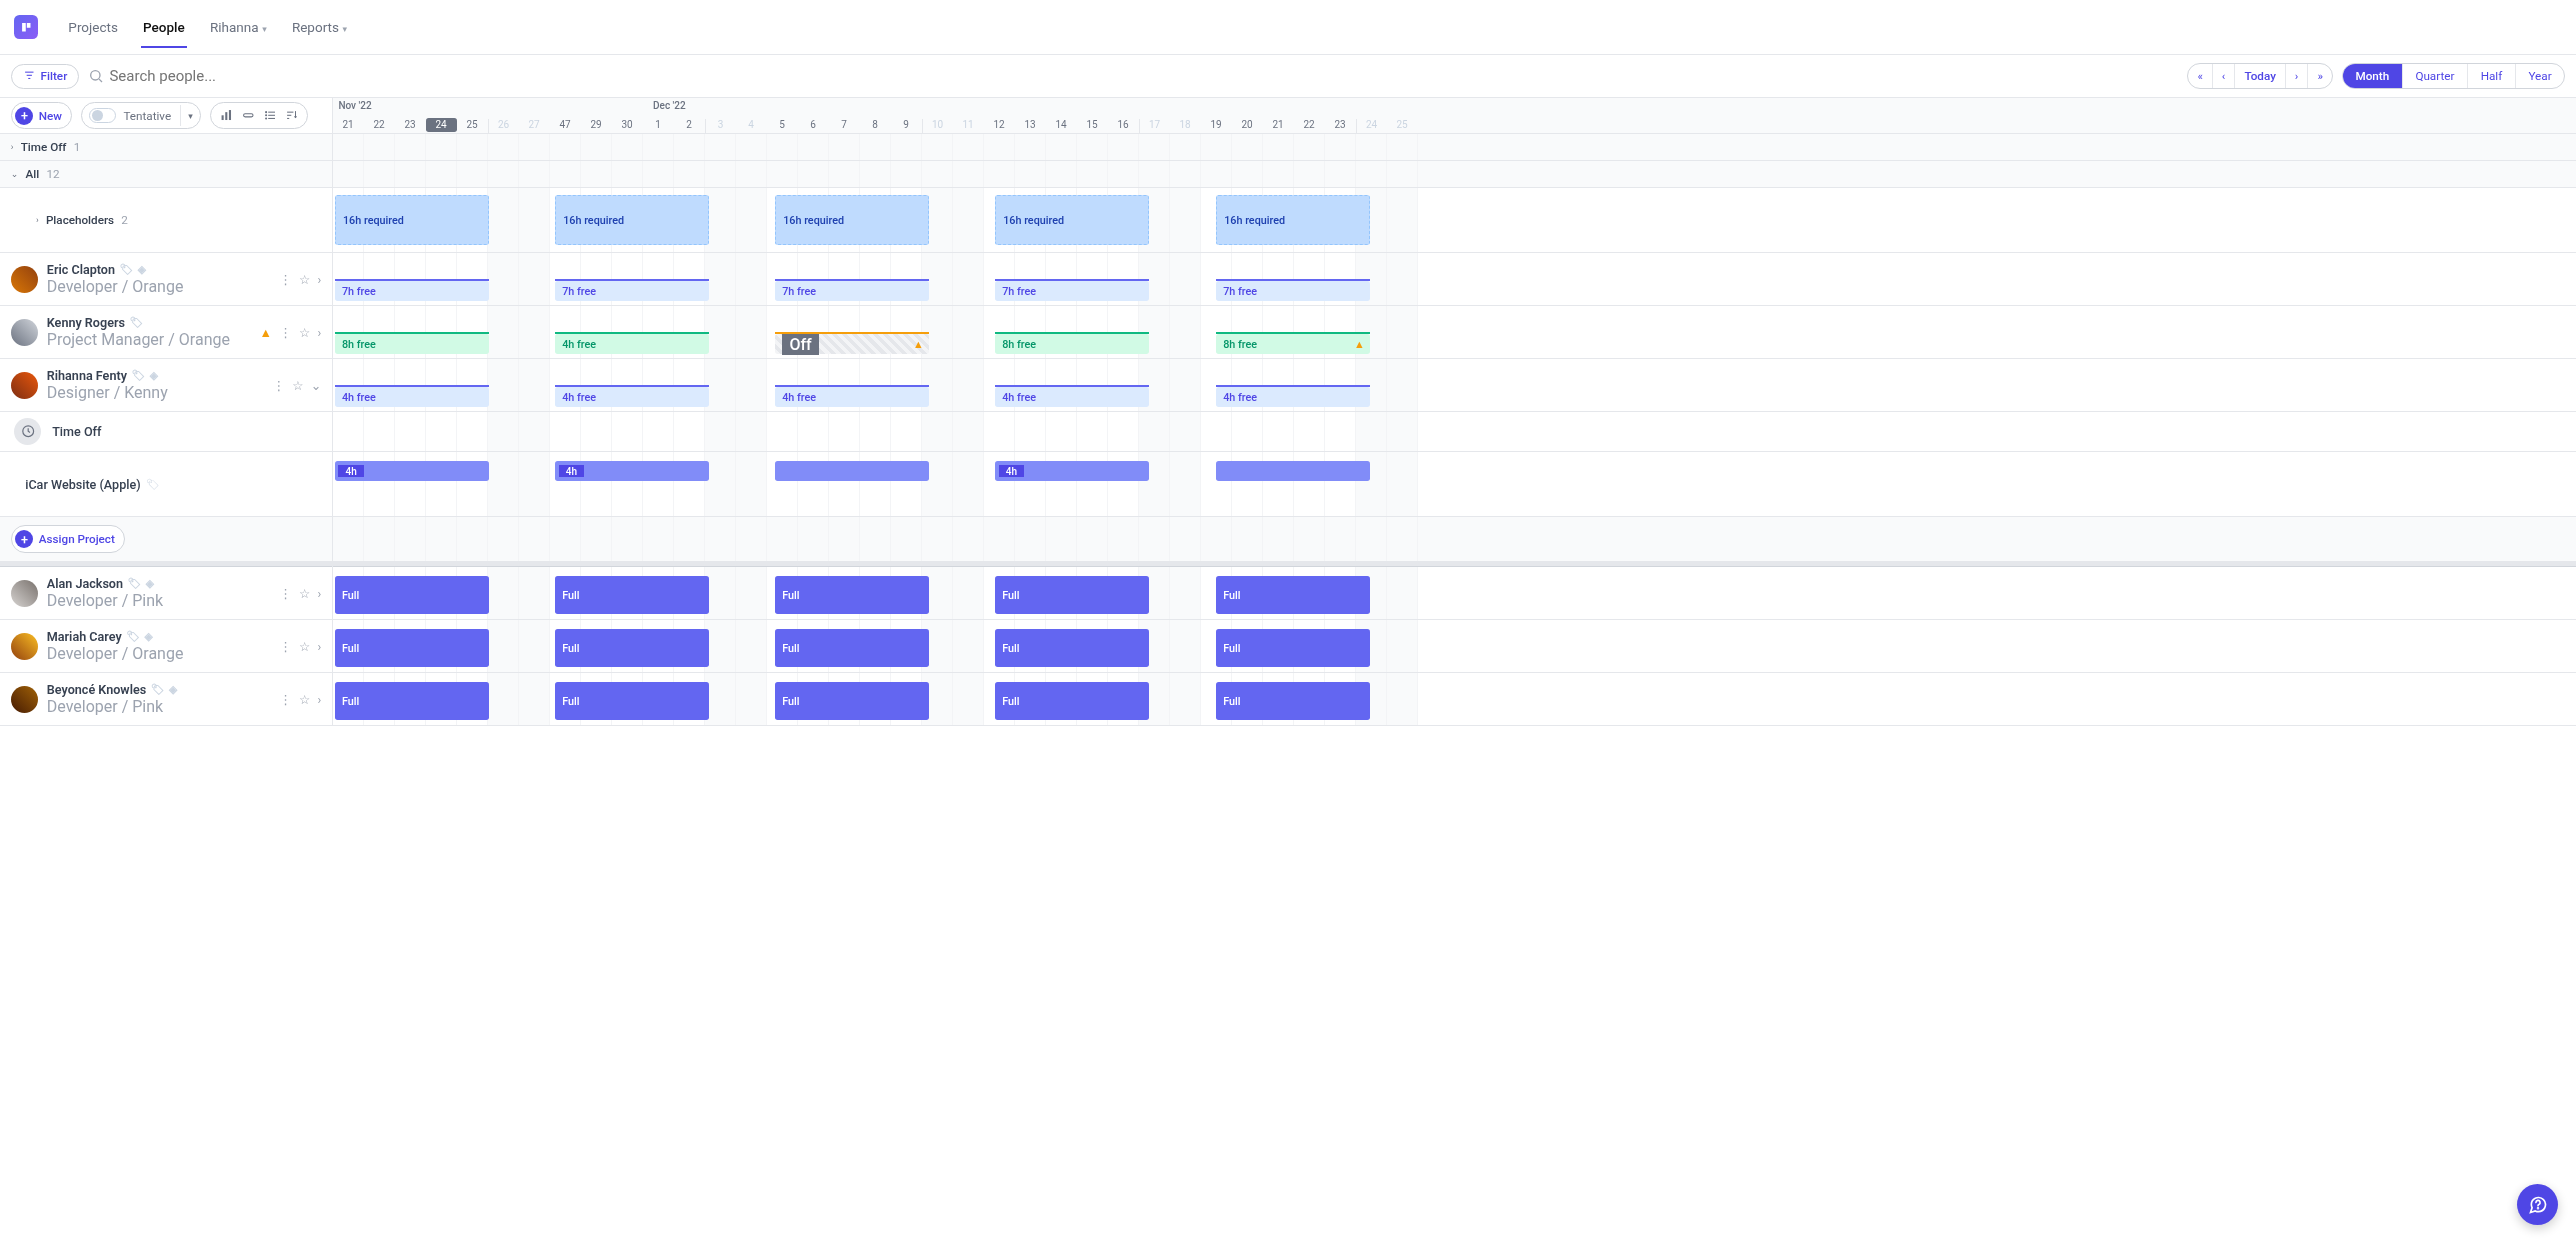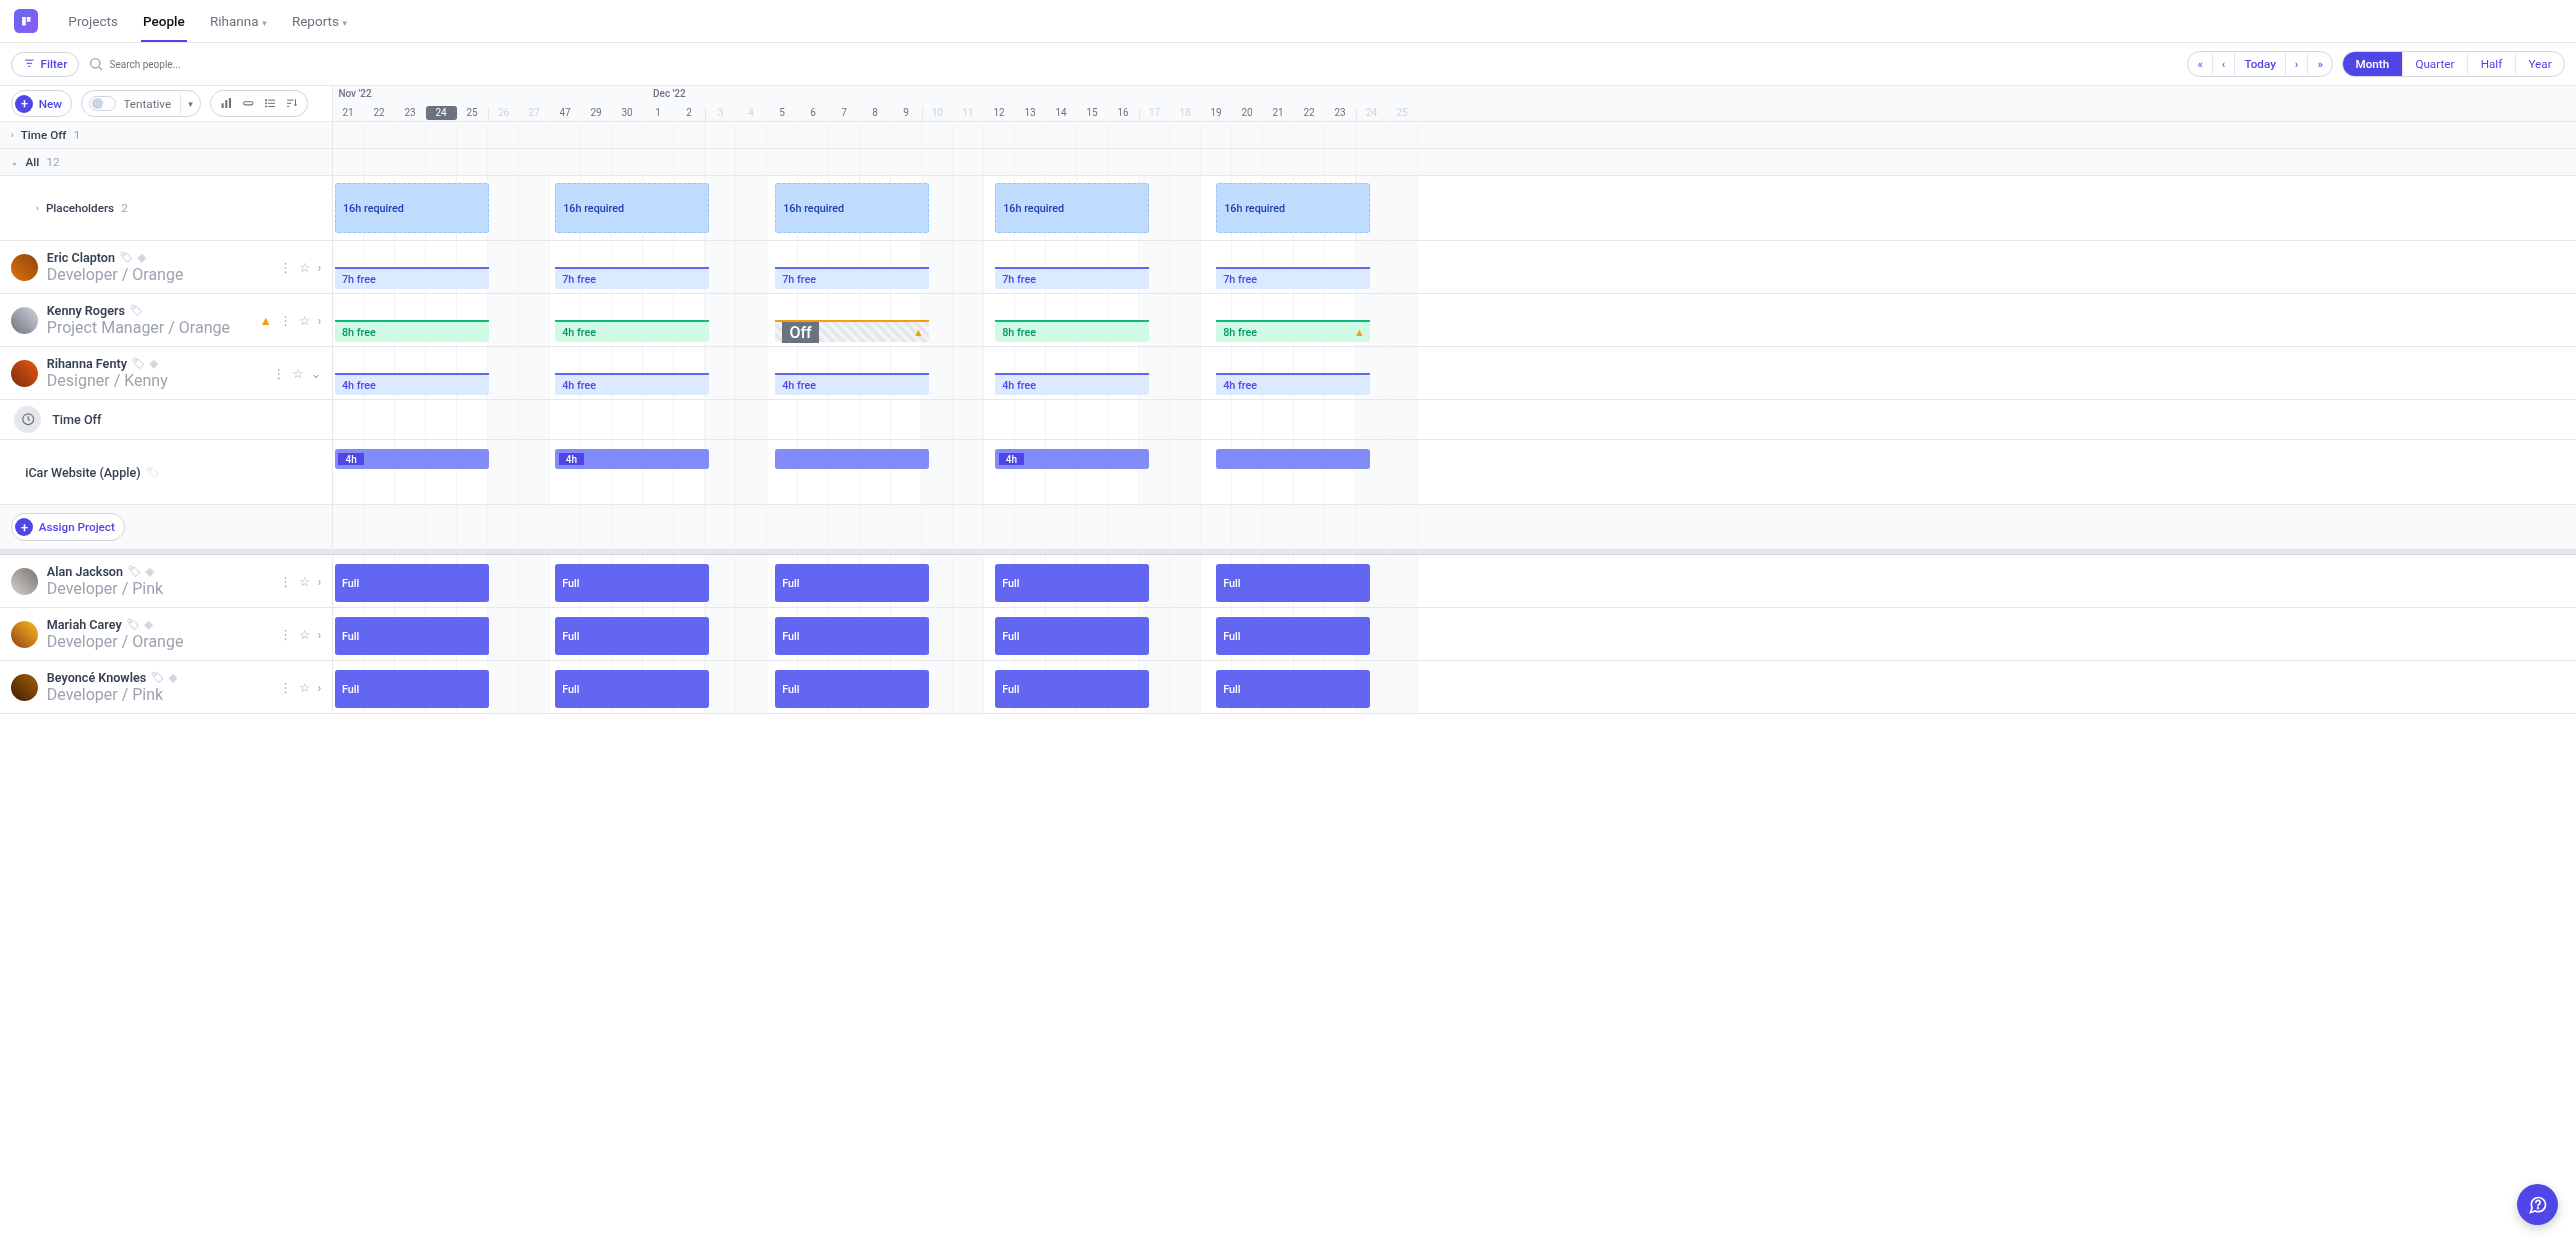--- a/index.html
+++ b/index.html
@@ -1,30 +1,30 @@
 <!DOCTYPE html>
 <html style="font-size:14.4px"><head>
 <meta charset="utf-8">
 <style>
 *{box-sizing:border-box;margin:0;padding:0;font-family:-apple-system,BlinkMacSystemFont,"Segoe UI",Roboto,sans-serif}
 body{background:#fff;color:#1a1a1a;font-size:12.6px;overflow-x:hidden}
-.topbar{display:flex;align-items:center;height:43px;border-bottom:0.9px solid #e5e7eb;padding:0 14.4px;gap:7.2px}
+.topbar{display:flex;align-items:center;height:55px;border-bottom:0.9px solid #e5e7eb;padding:0 14.4px;gap:7.2px}
 .logo{width:23.4px;height:23.4px;background:linear-gradient(135deg,#6366f1,#8b5cf6);border-radius:5.4px;display:flex;align-items:center;justify-content:center;color:#fff;font-weight:700;margin-right:10.8px}
 .logo svg{width:12.6px;height:12.6px}
 .nav{display:flex;gap:0}
 .nav-item{padding:12.6px 12.6px;color:#6b7280;cursor:pointer;font-size:13.5px;position:relative}
 .nav-item.active{color:#111;font-weight:500}
 .nav-item.active::after{content:"";position:absolute;bottom:0;left:10.8px;right:10.8px;height:1.8px;background:#4f46e5}
 .nav-item .chev{margin-left:3.6px;font-size:9px;color:#9ca3af}
 .toolbar{display:flex;align-items:center;height:43px;border-bottom:0.9px solid #e5e7eb;padding:0 10.8px;gap:9px}
 .btn-pill{display:inline-flex;align-items:flex-start;gap:5.4px;border:0.9px solid #d1d5db;border-radius:14.4px;padding:4.5px 10.8px;font-size:11.7px;color:#374151;background:#fff;cursor:pointer}
 .btn-pill.blue-text{color:#4f46e5;font-weight:500}
 .icon-sm{width:12.6px;height:12.6px;display:inline-block}
 .search-wrap{display:flex;align-items:center;gap:5.4px;color:#9ca3af;flex:1}
-.search-wrap input{border:none;outline:none;font-size:10px;color:#701a75;width:180px}
+.search-wrap input{border:none;outline:none;font-size:15px;color:#701a75;width:180px}
 .spacer{flex:1}
 .today-group{display:inline-flex;border:0.9px solid #d1d5db;border-radius:14.4px;overflow:hidden}
 .today-group>*{padding:5.4px 9px;border-right:0.9px solid #e5e7eb;cursor:pointer;color:#4f46e5;font-size:11.7px;display:flex;align-items:center}
 .today-group>*:last-child{border-right:none}
 .zoom-group{display:inline-flex;border:0.9px solid #d1d5db;border-radius:14.4px;overflow:hidden}
 .zoom-group>*{padding:5.4px 12.6px;border-right:0.9px solid #e5e7eb;cursor:pointer;color:#4f46e5;font-size:11.7px}
 .zoom-group>*:last-child{border-right:none}
 .zoom-group>.active{background:#4f46e5;color:#fff;font-weight:500}
 .row2{display:flex;align-items:center;height:36px;padding:0 10.8px;gap:9px;border-bottom:0.9px solid #e5e7eb}
 .new-btn{display:inline-flex;align-items:center;gap:5.4px;border:0.9px solid #d1d5db;border-radius:14.4px;padding:3.6px 9px 3.6px 3.6px;font-size:11.7px;color:#4f46e5;font-weight:500;background:#fff}

